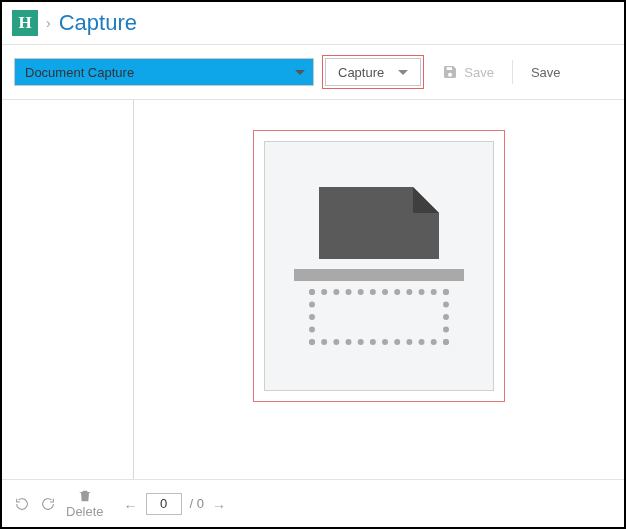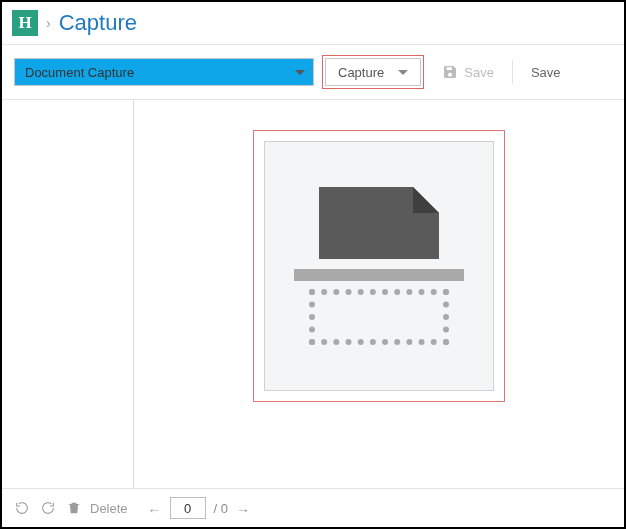--- a/index.html
+++ b/index.html
@@ -181,21 +181,22 @@
     padding: 8px 12px;
     border-top: 1px solid #e3e3e3;
     background: #fff;
   }
   .icon-btn {
     color: #9b9b9b;
     font-size: 16px;
     cursor: default;
     display: flex;
     align-items: center;
-    gap: 8px;
+    gap: 0;
+    flex-direction: column;
   }
   .icon-btn span.lbl { font-size: 13px; }
   .pager {
     display: flex;
     align-items: center;
     gap: 8px;
   }
   .pager-input {
     width: 36px;
     height: 22px;

